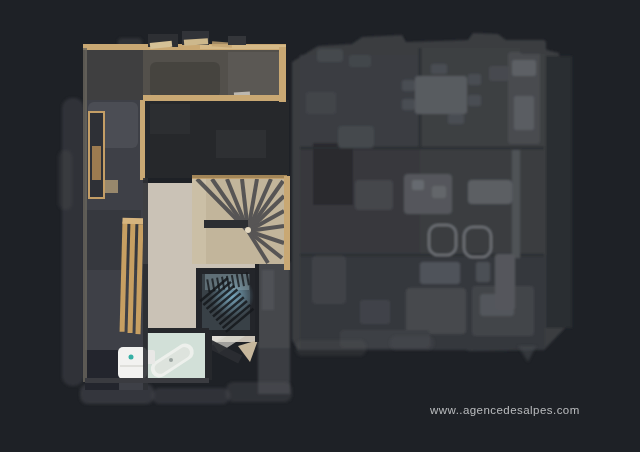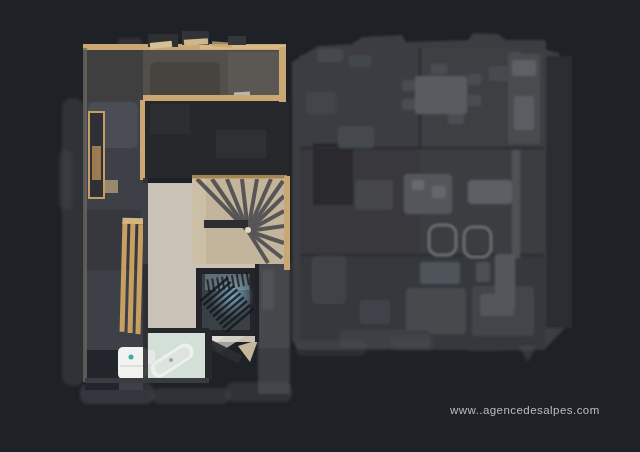--- a/index.html
+++ b/index.html
@@ -1,20 +1,20 @@
 <!DOCTYPE html>
 <html><head>
 <meta charset="utf-8">
 <style>
   html,body{margin:0;padding:0;background:#1e2126;}
   .stage{position:relative;width:640px;height:452px;overflow:hidden;
          font-family:"Liberation Sans",sans-serif;}
   .watermark{position:absolute;left:430px;top:404px;
              font-size:11.5px;letter-spacing:.45px;color:#c7c9cb;opacity:.92;
-             font-family:"Liberation Sans",sans-serif;white-space:nowrap;margin-left:20px;}
+             font-family:"Liberation Sans",sans-serif;white-space:nowrap;}
   svg{display:block}
 </style>
 </head>
 <body>
 
 <div class="stage">
 <svg width="640" height="452" viewBox="0 0 640 452">
   <defs>
     <radialGradient id="glow">
       <stop offset="0" stop-color="#7fb3cc" stop-opacity="0.9"></stop>

